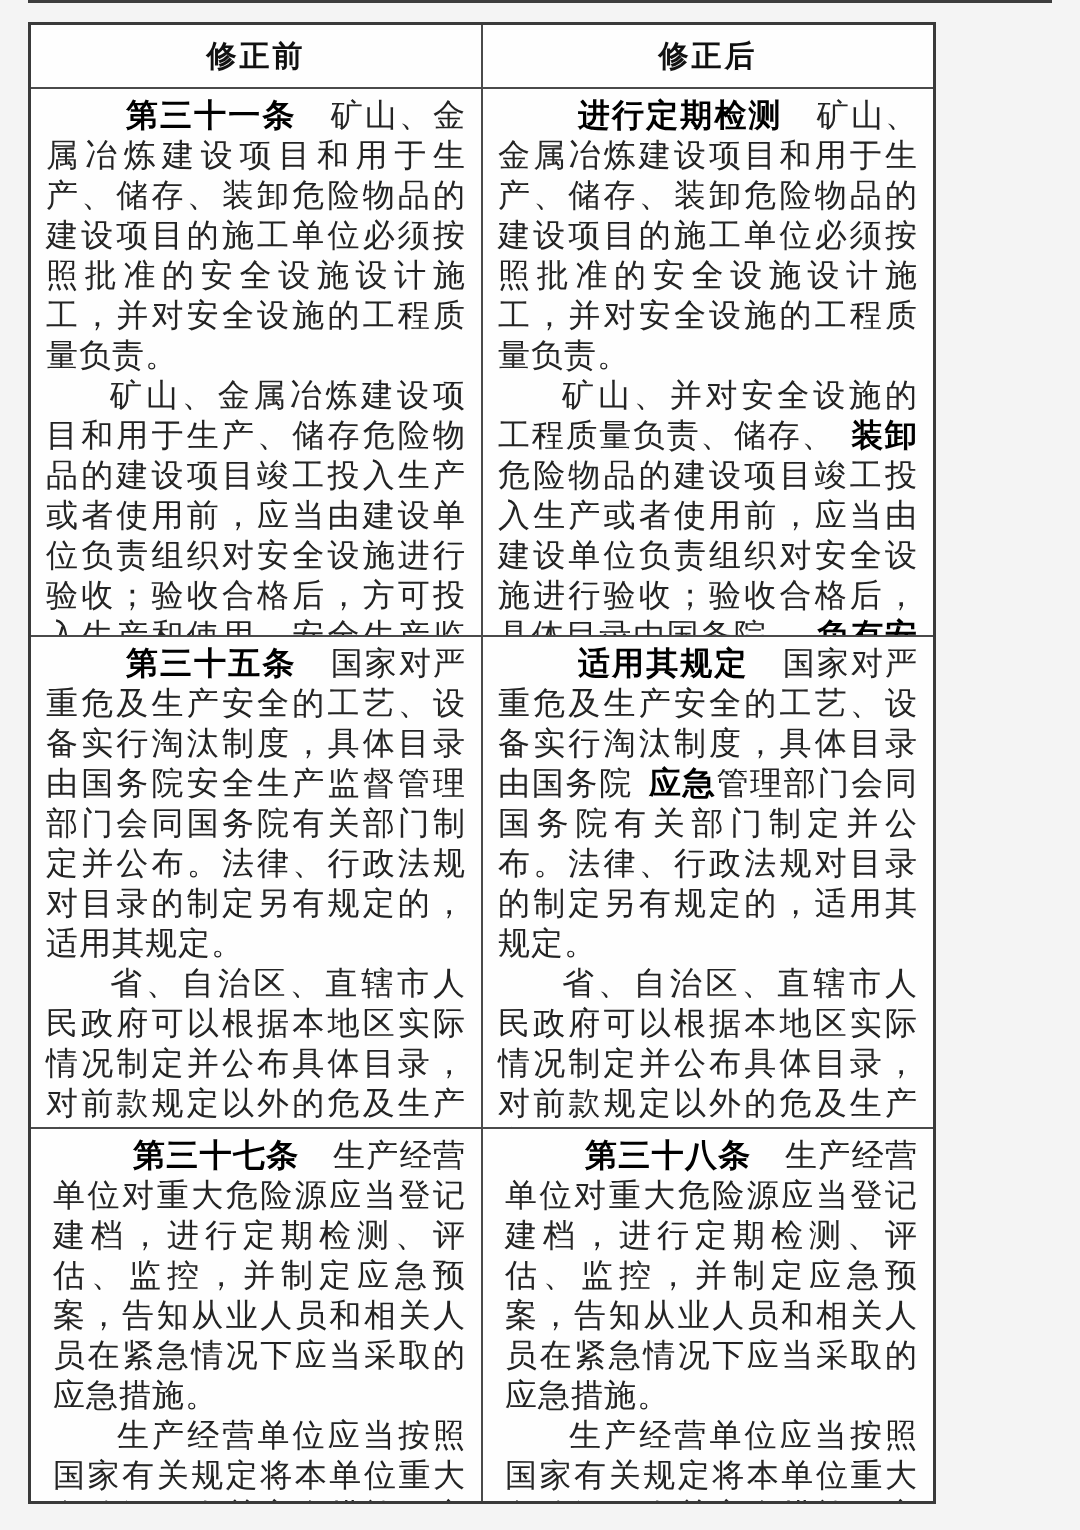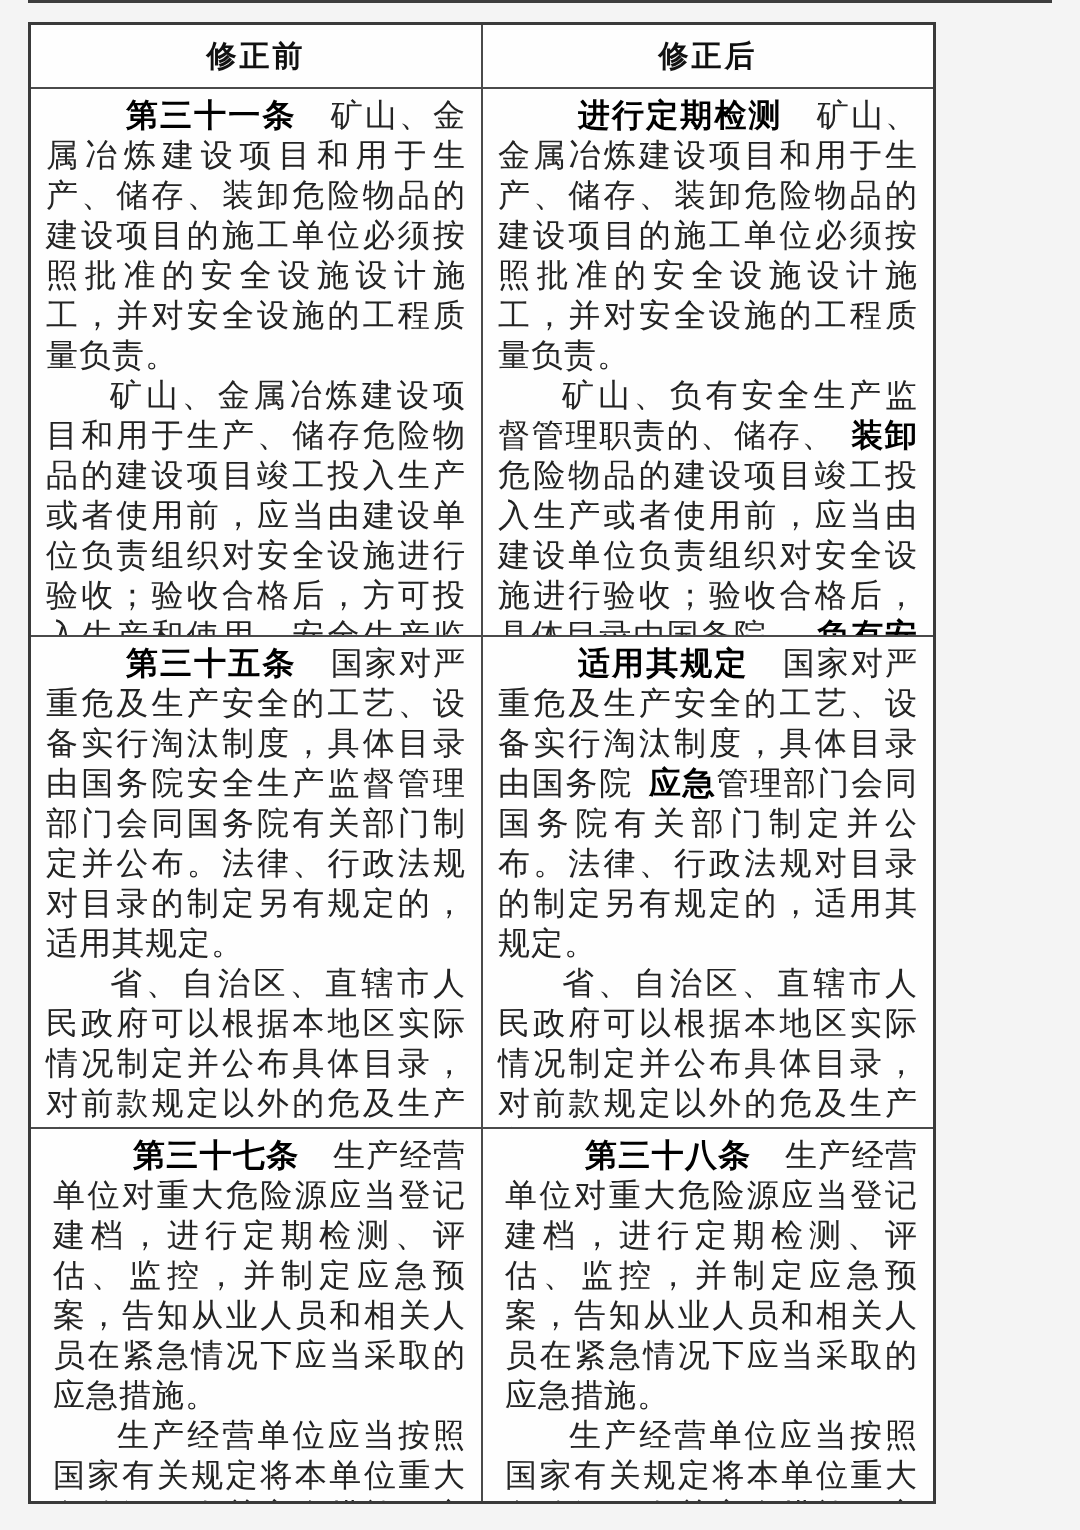--- a/index.html
+++ b/index.html
@@ -93,21 +93,21 @@
       <tr class="r0">
         <td>
             <div class="cell-inner">
               <p><span class="b">第三十一条</span><span>　矿山、金属冶炼建设项目和用于生产、储存、装卸危险物品的建设项目的施工单位必须按照批准的安全设施设计施工，并对安全设施的工程质量负责。</span></p>
               <p><span>矿山、金属冶炼建设项目和用于生产、储存危险物品的建设项目竣工投入生产或者使用前，应当由建设单位负责组织对安全设施进行验收；验收合格后，方可投入生产和使用。安全生产监督管理部门应当加强对建设单位验收活动和验收结果的监督核查。</span></p>
             </div>
           </td>
         <td>
             <div class="cell-inner">
               <p><span class="b">进行定期检测</span><span>　矿山、金属冶炼建设项目和用于生产、储存、装卸危险物品的建设项目的施工单位必须按照批准的安全设施设计施工，并对安全设施的工程质量负责。</span></p>
-              <p><span>矿山、负有安全生产监督管理职责的、储存、</span><span class="b">装卸</span><span>危险物品的建设项目竣工投入生产或者使用前，应当由建设单位负责组织对安全设施进行验收；验收合格后，具体目录由国务院。</span><span class="b">负有安全生产监督管理职责的</span><span>部门应当加强对建设单位验收活动和验收结果的监督核查。</span></p>
+              <p><span>矿山、并对安全设施的工程质量负责、储存、</span><span class="b">装卸</span><span>危险物品的建设项目竣工投入生产或者使用前，应当由建设单位负责组织对安全设施进行验收；验收合格后，具体目录由国务院。</span><span class="b">负有安全生产监督管理职责的</span><span>部门应当加强对建设单位验收活动和验收结果的监督核查。</span></p>
             </div>
           </td>
       </tr>
       <tr class="r1">
         <td>
             <div class="cell-inner">
               <p><span class="b">第三十五条</span><span>　国家对严重危及生产安全的工艺、设备实行淘汰制度，具体目录由国务院安全生产监督管理部门会同国务院有关部门制定并公布。法律、行政法规对目录的制定另有规定的，适用其规定。</span></p>
               <p><span>省、自治区、直辖市人民政府可以根据本地区实际情况制定并公布具体目录，对前款规定以外的危及生产安全的工艺、设备予以淘汰。</span></p>
               <p><span>生产经营单位不得使用应当淘汰的危及生产安全的工艺、设备。</span></p>
             </div>

